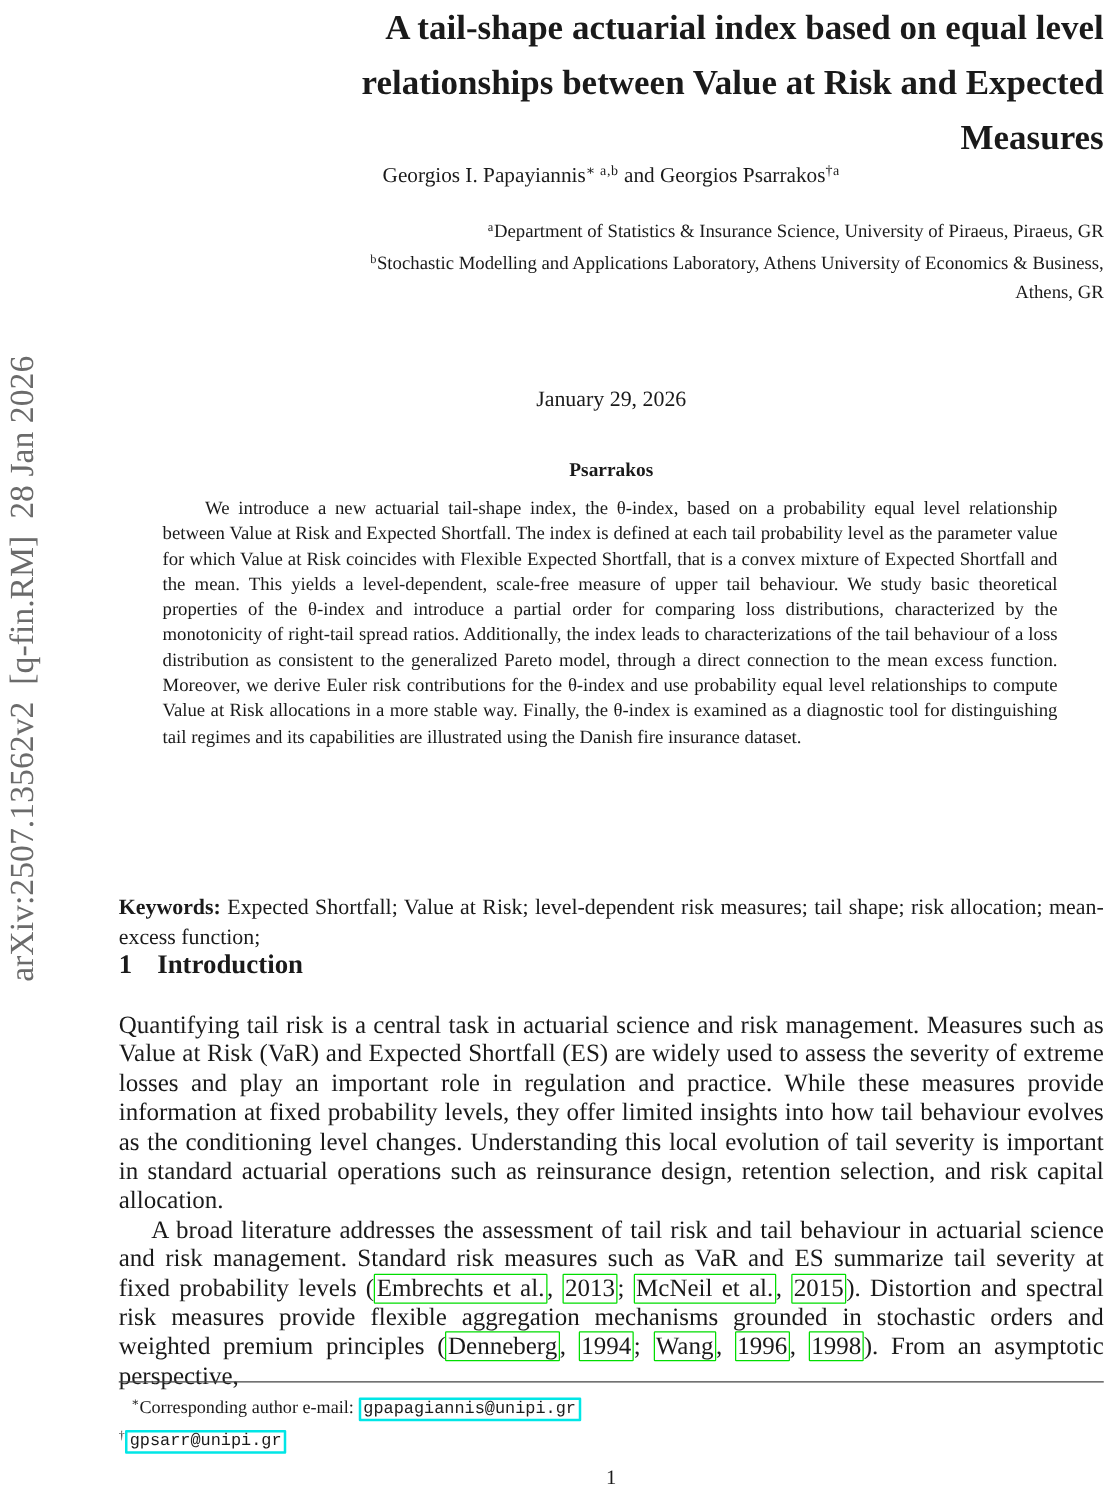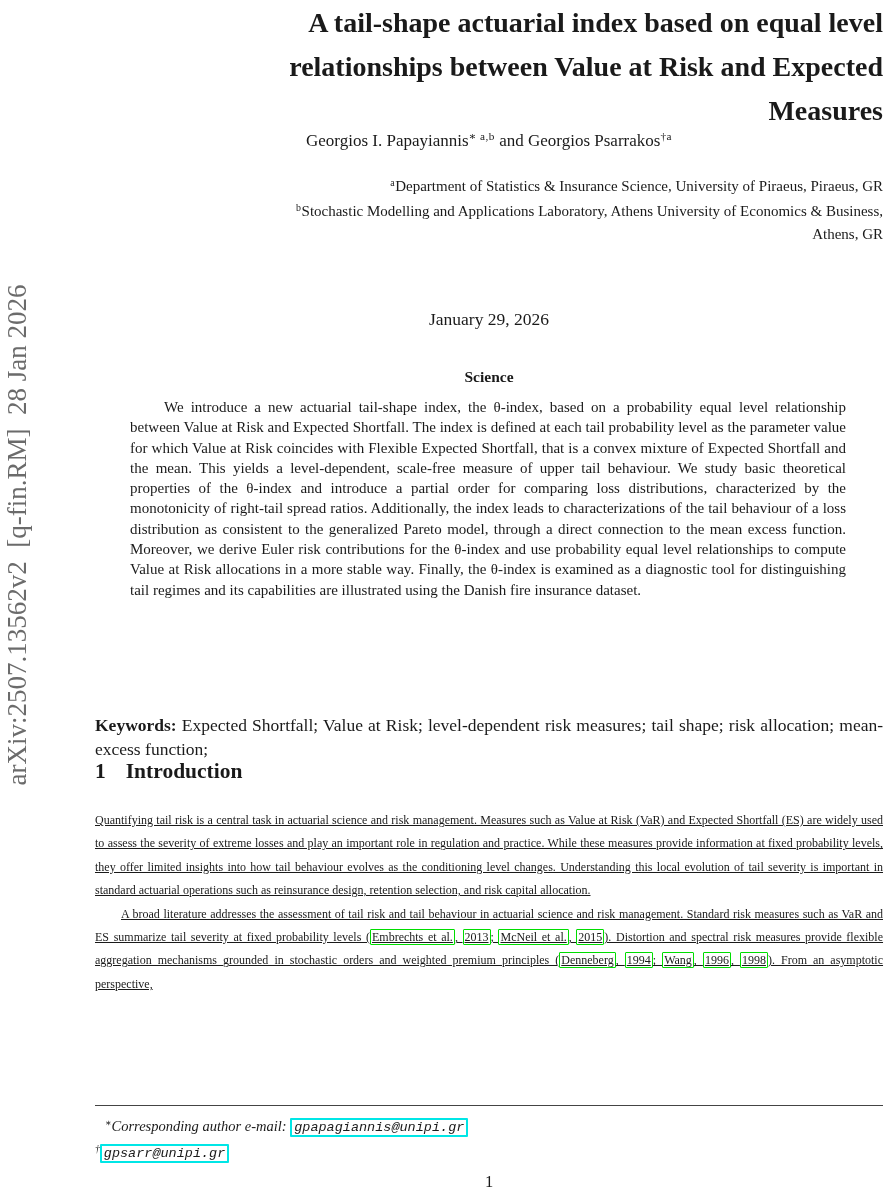--- a/index.html
+++ b/index.html
@@ -31,33 +31,33 @@
   #date{top:276px;text-align:center;font-size:17.5px;margin-top:33px;}
   #abstract-heading{top:368px;text-align:center;font-weight:bold;font-size:15.5px;}
   #abstract-body{
     top:397px;left:130px;width:716px;
     font-size:15px;line-height:20.3px;
     text-align:justify;text-indent:34px;
   }
   #keywords{top:714px;font-size:17.5px;line-height:23.5px;text-align:justify;}
   #section-heading{top:759px;font-size:21.5px;font-weight:bold;}
   #section-heading .secnum{display:inline-block;margin-right:20px;}
-  #intro-body{top:809px;font-size:12px;line-height:23.4px;text-align:justify;text-decoration:underline;}
+  #intro-body{top:809px;font-size:20px;line-height:23.4px;text-align:justify;}
   #intro-p2{text-indent:26px;margin-top:0;text-align-last:justify;}
   #intro-p1{margin:0 0 0 0;}
   #intro-p2{margin:0;}
   
   #footnotes{
     top:1105px;
     border-top:1px solid #444;
     width:788px;
     padding-top:6px;
     font-size:14.5px;line-height:21px;
   }
-  #footnotes .fn{margin-left:0;font-style:italic;}
+  #footnotes .fn{margin-left:0;}
   
   #pagenum{top:1172px;text-align:center;font-size:16.5px;}
   
   .seg-sup{font-size:66%;vertical-align:0.5em;letter-spacing:0.5px;}
   .seg-bold{font-weight:bold;}
   .seg-cite{
     border:1.5px solid var(--cite-color,#00dd00);
     padding:0 1px;
     border-radius:1px;
   }
@@ -87,21 +87,21 @@
   <div id="authors" class="block"><span>Georgios I. Papayiannis</span><span class="seg-sup">∗ a,b</span><span> and Georgios Psarrakos</span><span class="seg-sup">†a</span></div>
 
   <div id="affiliations" class="block">
     <div><span class="seg-sup">a</span><span>Department of Statistics &amp; Insurance Science, University of Piraeus, Piraeus, GR</span></div>
     <div><span class="seg-sup">b</span><span>Stochastic Modelling and Applications Laboratory, Athens University of Economics &amp; Business,</span></div>
     <div><span>Athens, GR</span></div>
   </div>
 
   <div id="date" class="block">January 29, 2026</div>
 
-  <div id="abstract-heading" class="block">Science</div>
+  <div id="abstract-heading" class="block">Psarrakos</div>
 
   <div id="abstract-body" class="block">We introduce a new actuarial tail-shape index, the θ-index, based on a probability equal level relationship between Value at Risk and Expected Shortfall. The index is defined at each tail probability level as the parameter value for which Value at Risk coincides with Flexible Expected Shortfall, that is a convex mixture of Expected Shortfall and the mean. This yields a level-dependent, scale-free measure of upper tail behaviour. We study basic theoretical properties of the θ-index and introduce a partial order for comparing loss distributions, characterized by the monotonicity of right-tail spread ratios. Additionally, the index leads to characterizations of the tail behaviour of a loss distribution as consistent to the generalized Pareto model, through a direct connection to the mean excess function. Moreover, we derive Euler risk contributions for the θ-index and use probability equal level relationships to compute Value at Risk allocations in a more stable way. Finally, the θ-index is examined as a diagnostic tool for distinguishing tail regimes and its capabilities are illustrated using the Danish fire insurance dataset.</div>
 
   <div id="keywords" class="block"><span class="seg-bold">Keywords: </span><span>Expected Shortfall; Value at Risk; level-dependent risk measures; tail shape; risk allocation; mean-excess function;</span></div>
 
   <div id="section-heading" class="block">
     <span class="secnum">1</span><span>Introduction</span>
   </div>
 
   <div id="intro-body" class="block">

